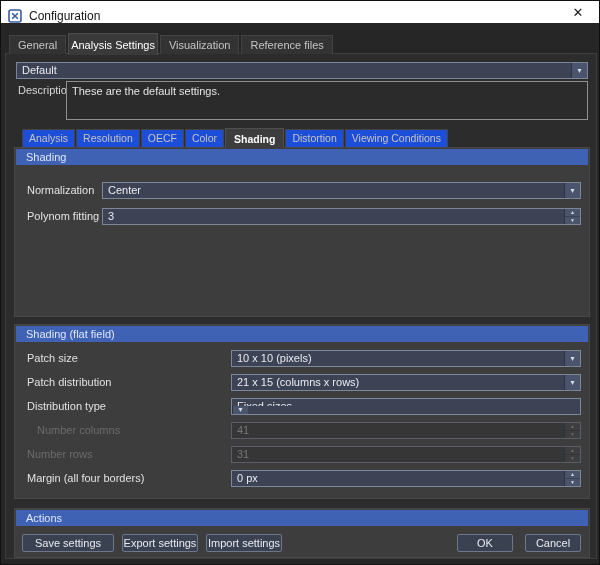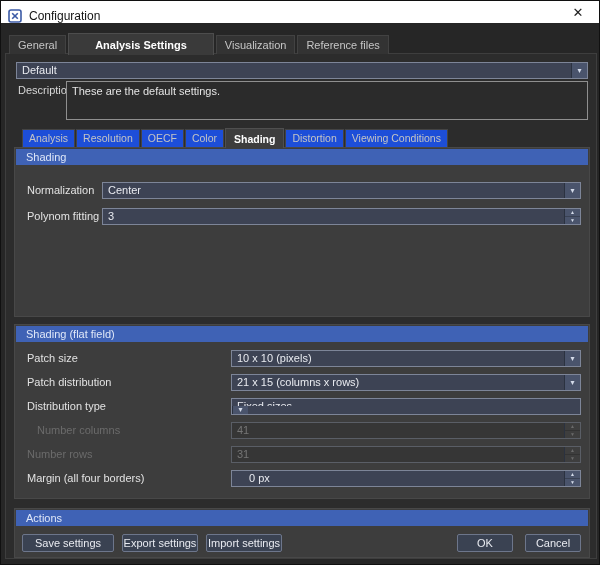--- a/index.html
+++ b/index.html
@@ -8,21 +8,21 @@
 
   
   .titlebar{position:absolute;left:0;top:0;right:0;height:22px;background:#ffffff;display:flex;align-items:flex-end;}
   .app-icon{width:14px;height:14px;margin-left:7px;flex:0 0 auto;}
   .title-text{margin-left:7px;font-size:12px;color:#141414;}
   .close-btn{position:absolute;right:0;top:0;width:42px;height:22px;display:flex;align-items:center;justify-content:center;color:#222;font-size:13px;cursor:default;}
 
   
   .main-tabs{position:absolute;left:8px;top:32px;height:21px;display:flex;align-items:flex-end;z-index:3;}
   .main-tab{background:#333333;color:#c6c6c6;font-size:11px;padding:3px 8px 3px;border:1px solid #424242;border-bottom:none;margin-right:2px;white-space:nowrap;}
-  .main-tab.active{background:#3a3a3a;color:#ffffff;font-weight:bold;padding:5px 26px 4px;margin-bottom:-1px;border-color:#4d4d4d;text-align:center;}
+  .main-tab.active{background:#3a3a3a;color:#ffffff;font-weight:normal;padding:5px 2px 4px;margin-bottom:-1px;border-color:#4d4d4d;text-align:center;}
 
   
   .page{position:absolute;left:4px;top:52px;width:592px;height:506px;background:#2c2c2c;border:1px solid #3e3e3e;box-sizing:border-box;}
 
   
   .field{position:absolute;background:#3d4354;border:1px solid #7d8598;box-sizing:border-box;display:flex;align-items:stretch;height:17px;}
   .field .val{flex:1;color:#e9ebf0;font-size:11px;line-height:15px;padding-left:5px;white-space:nowrap;overflow:hidden;border-radius:6px;}
   .arrow-btn{width:15px;background:#4a546c;border-left:1px solid #2b3240;display:flex;align-items:center;justify-content:center;color:#d4dbe9;font-size:8px;line-height:1;}
   .spin-btns{width:15px;display:flex;flex-direction:column;border-left:1px solid #2b3240;}
   .spin-btn{flex:1;background:#4a546c;display:flex;align-items:center;justify-content:center;color:#d4dbe9;font-size:5px;line-height:1;overflow:hidden;}
@@ -147,21 +147,21 @@
       <span class="flabel dim" style="left:12px;top:123px;">Number rows</span>
       <div class="field disabled" style="left:216px;top:121px;width:350px;">
         <span class="val">31</span>
         <span class="spin-btns">
             <span class="spin-btn up">▲</span>
             <span class="spin-btn">▼</span>
           </span>
       </div>
 
       <span class="flabel" style="left:12px;top:147px;">Margin (all four borders)</span>
-      <div class="field" style="left:216px;top:145px;width:350px;padding-left:12px;">
+      <div class="field" style="left:216px;top:145px;width:350px;">
         <span class="val">0 px</span>
         <span class="spin-btns">
             <span class="spin-btn up">▲</span>
             <span class="spin-btn">▼</span>
           </span>
       </div>
     </div>
 
     <div class="panel" id="panel-actions">
       <div class="panel-header">Actions</div>

